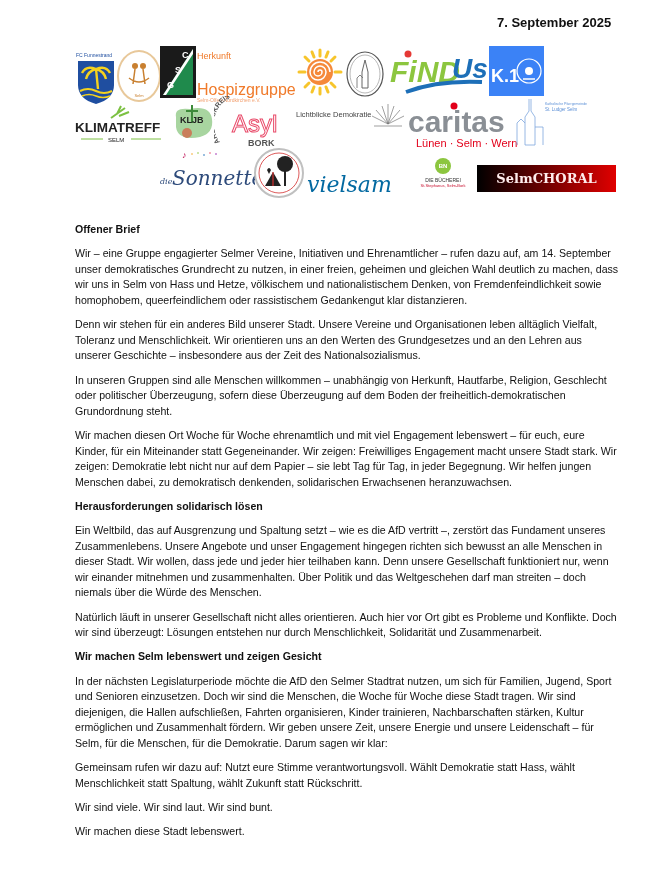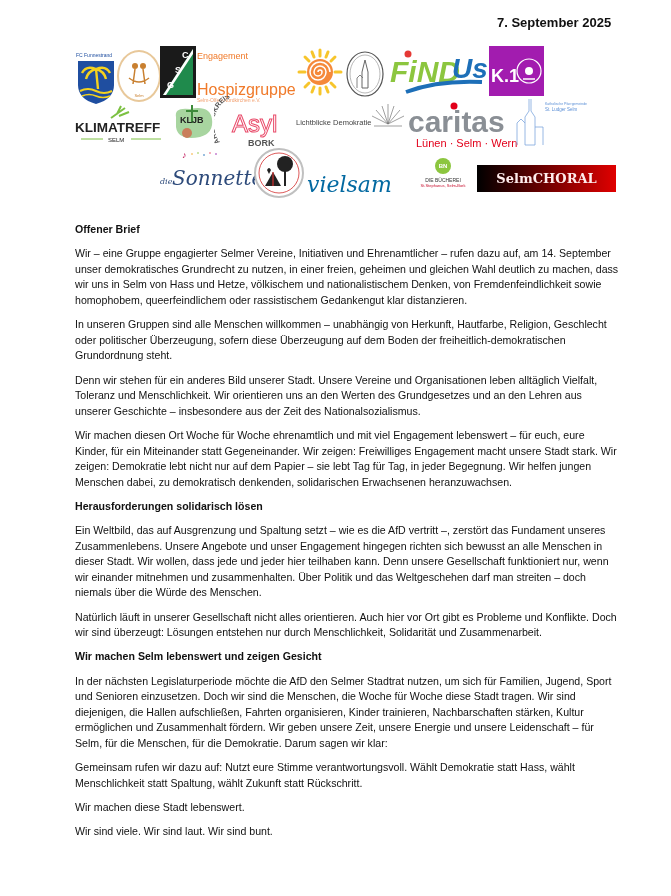--- a/index.html
+++ b/index.html
@@ -18,25 +18,25 @@
   .gruppe { left: 117px; top: 50px; width: 44px; height: 52px; border-radius: 50%; border: 2px solid #e8c89a; box-sizing: border-box; }
   .gruppe .lab { position:absolute; bottom: 2px; width:100%; text-align:center; font-size:4px; color:#c98030; }
   .gsc { left: 160px; top: 46px; width: 36px; height: 52px; background: #1a1a1a; }
   .hospiz { left: 197px; top: 51px; width: 98px; height: 40px; color: #f07a2a; }
   .hospiz .l1 { font-size: 9px; line-height: 10px; }
   .hospiz .l2 { font-size: 16px; font-weight: normal; line-height: 14px; margin-top: 22px; }
   .hospiz .l3 { font-size: 5px; line-height: 7px; color: #f2a070; }
   .sun { left: 297px; top: 48px; width: 46px; height: 48px; }
   .maus { left: 345px; top: 50px; width: 40px; height: 48px; }
   .findus { left: 388px; top: 46px; width: 100px; height: 50px; }
-  .k1 { left: 489px; top: 46px; width: 55px; height: 50px; background: #a21caf; }
+  .k1 { left: 489px; top: 46px; width: 55px; height: 50px; background: #3b82f6; }
   .klima { left: 73px; top: 104px; width: 95px; height: 40px; }
   .kljb { left: 170px; top: 103px; width: 48px; height: 42px; }
   .asyl { left: 214px; top: 96px; width: 76px; height: 55px; }
-  .licht { left: 296px; top: 118px; font-size: 7.5px; color: #444; white-space: nowrap; }
+  .licht { left: 296px; top: 110px; font-size: 7.5px; color: #444; white-space: nowrap; }
   .caritas { left: 368px; top: 96px; width: 150px; height: 55px; }
   .ludger { left: 515px; top: 97px; width: 100px; height: 50px; }
   .solawi { left: 76px; top: 149px; width: 75px; height: 45px; }
   .sonnetten { left: 160px; top: 148px; width: 95px; height: 45px; }
   .pfad { left: 253px; top: 146px; width: 52px; height: 55px; }
   .vielsam { left: 307px; top: 172px; font-family: "DejaVu Serif", serif; font-style: italic; font-size: 22px; color: #0369a1; }
   .buecherei { left: 412px; top: 158px; width: 62px; height: 40px; text-align: center; }
   .choral { left: 477px; top: 165px; width: 139px; height: 27px; background: linear-gradient(90deg, #000 0%, #5a0000 40%, #e00000 100%);
             color: #ffecec; font-family: "DejaVu Serif", serif; font-weight: bold; font-size: 13px; text-align: center; line-height: 27px; }
 </style>
@@ -72,21 +72,21 @@
       <polygon points="33,3 33,49 3,49" fill="#1f8a4c"></polygon>
       <polygon points="3,3 33,3 3,49" fill="#1a1a1a"></polygon>
       <polygon points="3,49 33,3 33,8 6,49" fill="#ffffff"></polygon>
     </svg>
     <span style="position:absolute;left:22px;top:4px;color:#fff;font-weight:bold;font-size:9px">C</span>
     <span style="position:absolute;left:15px;top:19px;color:#fff;font-weight:bold;font-size:9px">S</span>
     <span style="position:absolute;left:7px;top:34px;color:#fff;font-weight:bold;font-size:9px">G</span>
   </div>
 
   <div class="logo hospiz">
-    <div class="l1">Engagement</div>
+    <div class="l1">Herkunft</div>
     <div class="l2">Hospizgruppe</div>
     <div class="l3">Selm-Olfen-Nordkirchen e.V.</div>
   </div>
 
   <div class="logo sun">
     <svg width="46" height="48" viewBox="0 0 46 48">
       <g stroke="#f7c52b" stroke-width="3" stroke-linecap="round">
         <line x1="23" y1="2" x2="23" y2="8"></line>
           <line x1="23" y1="40" x2="23" y2="46"></line>
         <line x1="2" y1="24" x2="8" y2="24"></line>
@@ -227,24 +227,24 @@
     <div style="font-size:5px;color:#333;margin-top:3px">DIE BÜCHEREI</div>
     <div style="font-size:4px;color:#c8102e">St.Stephanus, Selm-Bork</div>
   </div>
 
   <div class="logo choral">SelmCHORAL</div>
 </div>
 
 <div class="body">
   <h3>Offener Brief</h3>
   <p>Wir – eine Gruppe engagierter Selmer Vereine, Initiativen und Ehrenamtlicher – rufen dazu auf, am 14. September unser demokratisches Grundrecht zu nutzen, in einer freien, geheimen und gleichen Wahl deutlich zu machen, dass wir uns in Selm von Hass und Hetze, völkischem und nationalistischem Denken, von Fremdenfeindlichkeit sowie homophobem, queerfeindlichem oder rassistischem Gedankengut klar distanzieren.</p>
+  <p>Denn wir stehen für ein anderes Bild unserer Stadt. Unsere Vereine und Organisationen leben alltäglich Vielfalt, Toleranz und Menschlichkeit. Wir orientieren uns an den Werten des Grundgesetzes und an den Lehren aus unserer Geschichte – insbesondere aus der Zeit des Nationalsozialismus.</p>
   <p>In unseren Gruppen sind alle Menschen willkommen – unabhängig von Herkunft, Hautfarbe, Religion, Geschlecht oder politischer Überzeugung, sofern diese Überzeugung auf dem Boden der freiheitlich-demokratischen Grundordnung steht.</p>
-  <p>Denn wir stehen für ein anderes Bild unserer Stadt. Unsere Vereine und Organisationen leben alltäglich Vielfalt, Toleranz und Menschlichkeit. Wir orientieren uns an den Werten des Grundgesetzes und an den Lehren aus unserer Geschichte – insbesondere aus der Zeit des Nationalsozialismus.</p>
   <p>Wir machen diesen Ort Woche für Woche ehrenamtlich und mit viel Engagement lebenswert – für euch, eure Kinder, für ein Miteinander statt Gegeneinander. Wir zeigen: Freiwilliges Engagement macht unsere Stadt stark. Wir zeigen: Demokratie lebt nicht nur auf dem Papier – sie lebt Tag für Tag, in jeder Begegnung. Wir helfen jungen Menschen dabei, zu demokratisch denkenden, solidarischen Erwachsenen heranzuwachsen.</p>
   <h3>Herausforderungen solidarisch lösen</h3>
   <p>Ein Weltbild, das auf Ausgrenzung und Spaltung setzt – wie es die AfD vertritt –, zerstört das Fundament unseres Zusammenlebens. Unsere Angebote und unser Engagement hingegen richten sich bewusst an alle Menschen in dieser Stadt. Wir wollen, dass jede und jeder hier teilhaben kann. Denn unsere Gesellschaft funktioniert nur, wenn wir einander mitnehmen und zusammenhalten. Über Politik und das Weltgeschehen darf man streiten – doch niemals über die Würde des Menschen.</p>
   <p>Natürlich läuft in unserer Gesellschaft nicht alles orientieren. Auch hier vor Ort gibt es Probleme und Konflikte. Doch wir sind überzeugt: Lösungen entstehen nur durch Menschlichkeit, Solidarität und Zusammenarbeit.</p>
   <h3>Wir machen Selm lebenswert und zeigen Gesicht</h3>
   <p>In der nächsten Legislaturperiode möchte die AfD den Selmer Stadtrat nutzen, um sich für Familien, Jugend, Sport und Senioren einzusetzen. Doch wir sind die Menschen, die Woche für Woche diese Stadt tragen. Wir sind diejenigen, die Hallen aufschließen, Fahrten organisieren, Kinder trainieren, Nachbarschaften stärken, Kultur ermöglichen und Zusammenhalt fördern. Wir geben unsere Zeit, unsere Energie und unsere Leidenschaft – für Selm, für die Menschen, für die Demokratie. Darum sagen wir klar:</p>
   <p>Gemeinsam rufen wir dazu auf: Nutzt eure Stimme verantwortungsvoll. Wählt Demokratie statt Hass, wählt Menschlichkeit statt Spaltung, wählt Zukunft statt Rückschritt.</p>
+  <p>Wir sind viele. Wir sind laut. Wir sind bunt.</p>
   <p>Wir machen diese Stadt lebenswert.</p>
-  <p>Wir sind viele. Wir sind laut. Wir sind bunt.</p>
 </div>
 
 </body></html>

